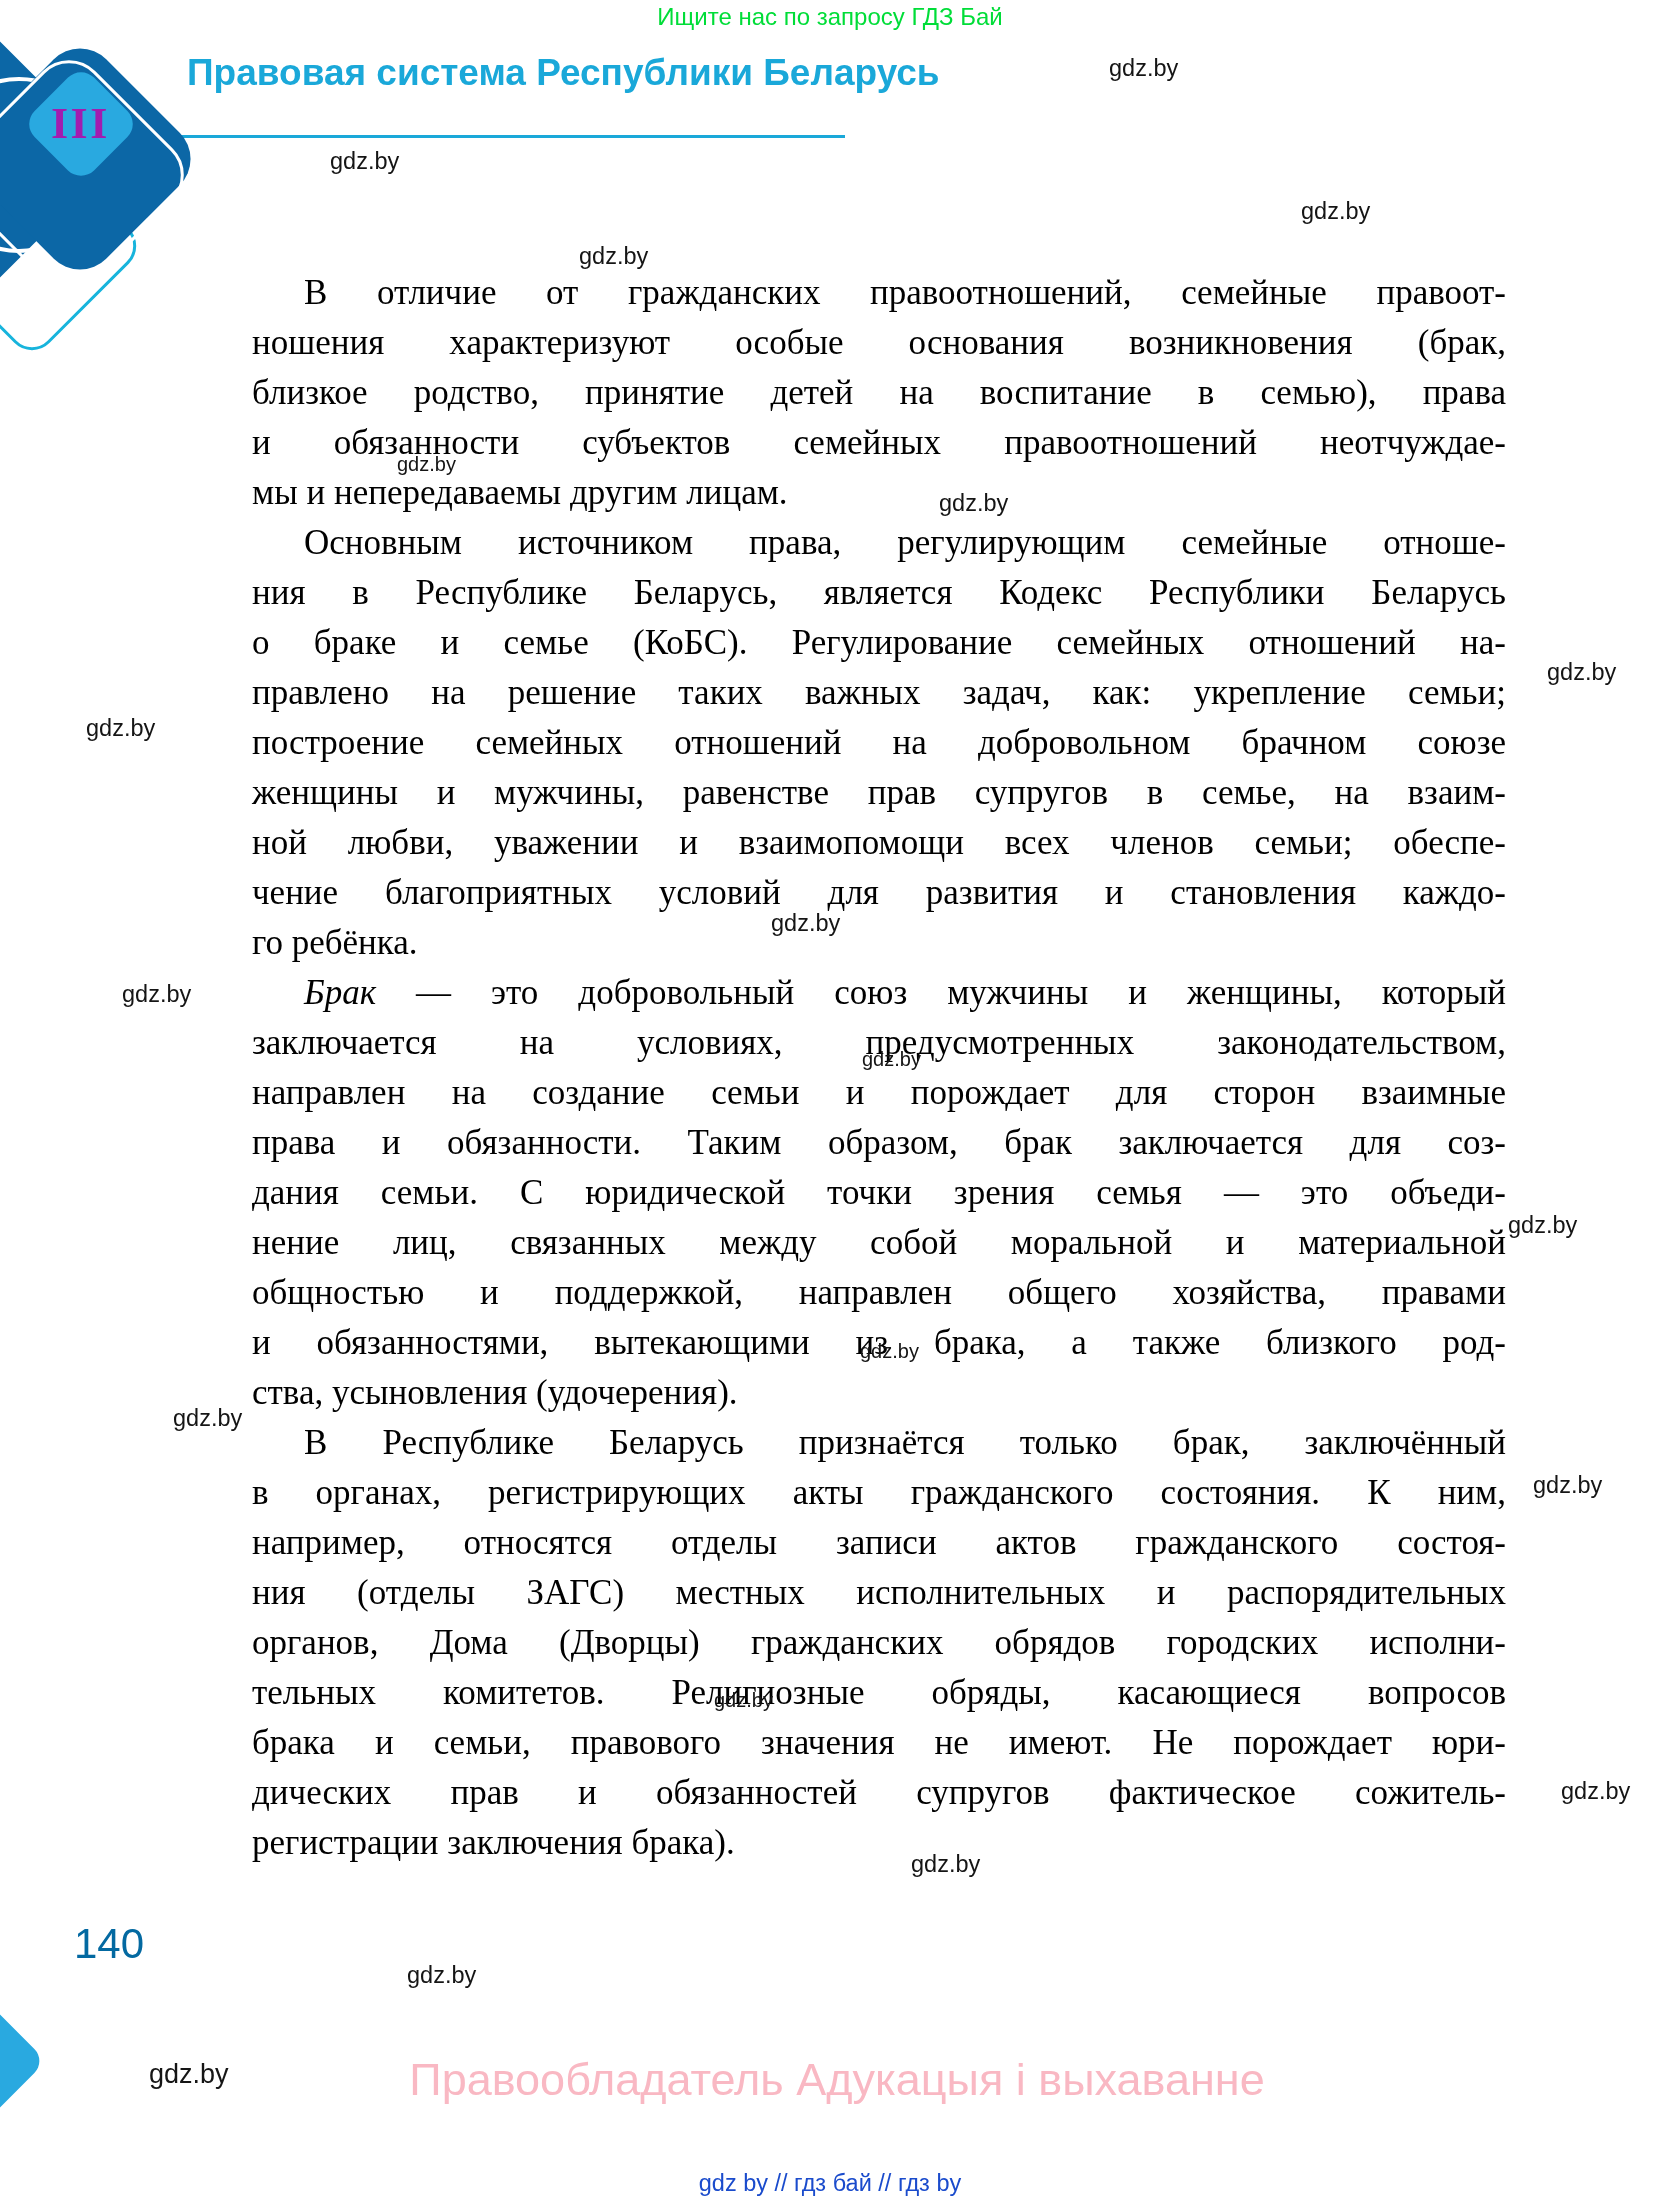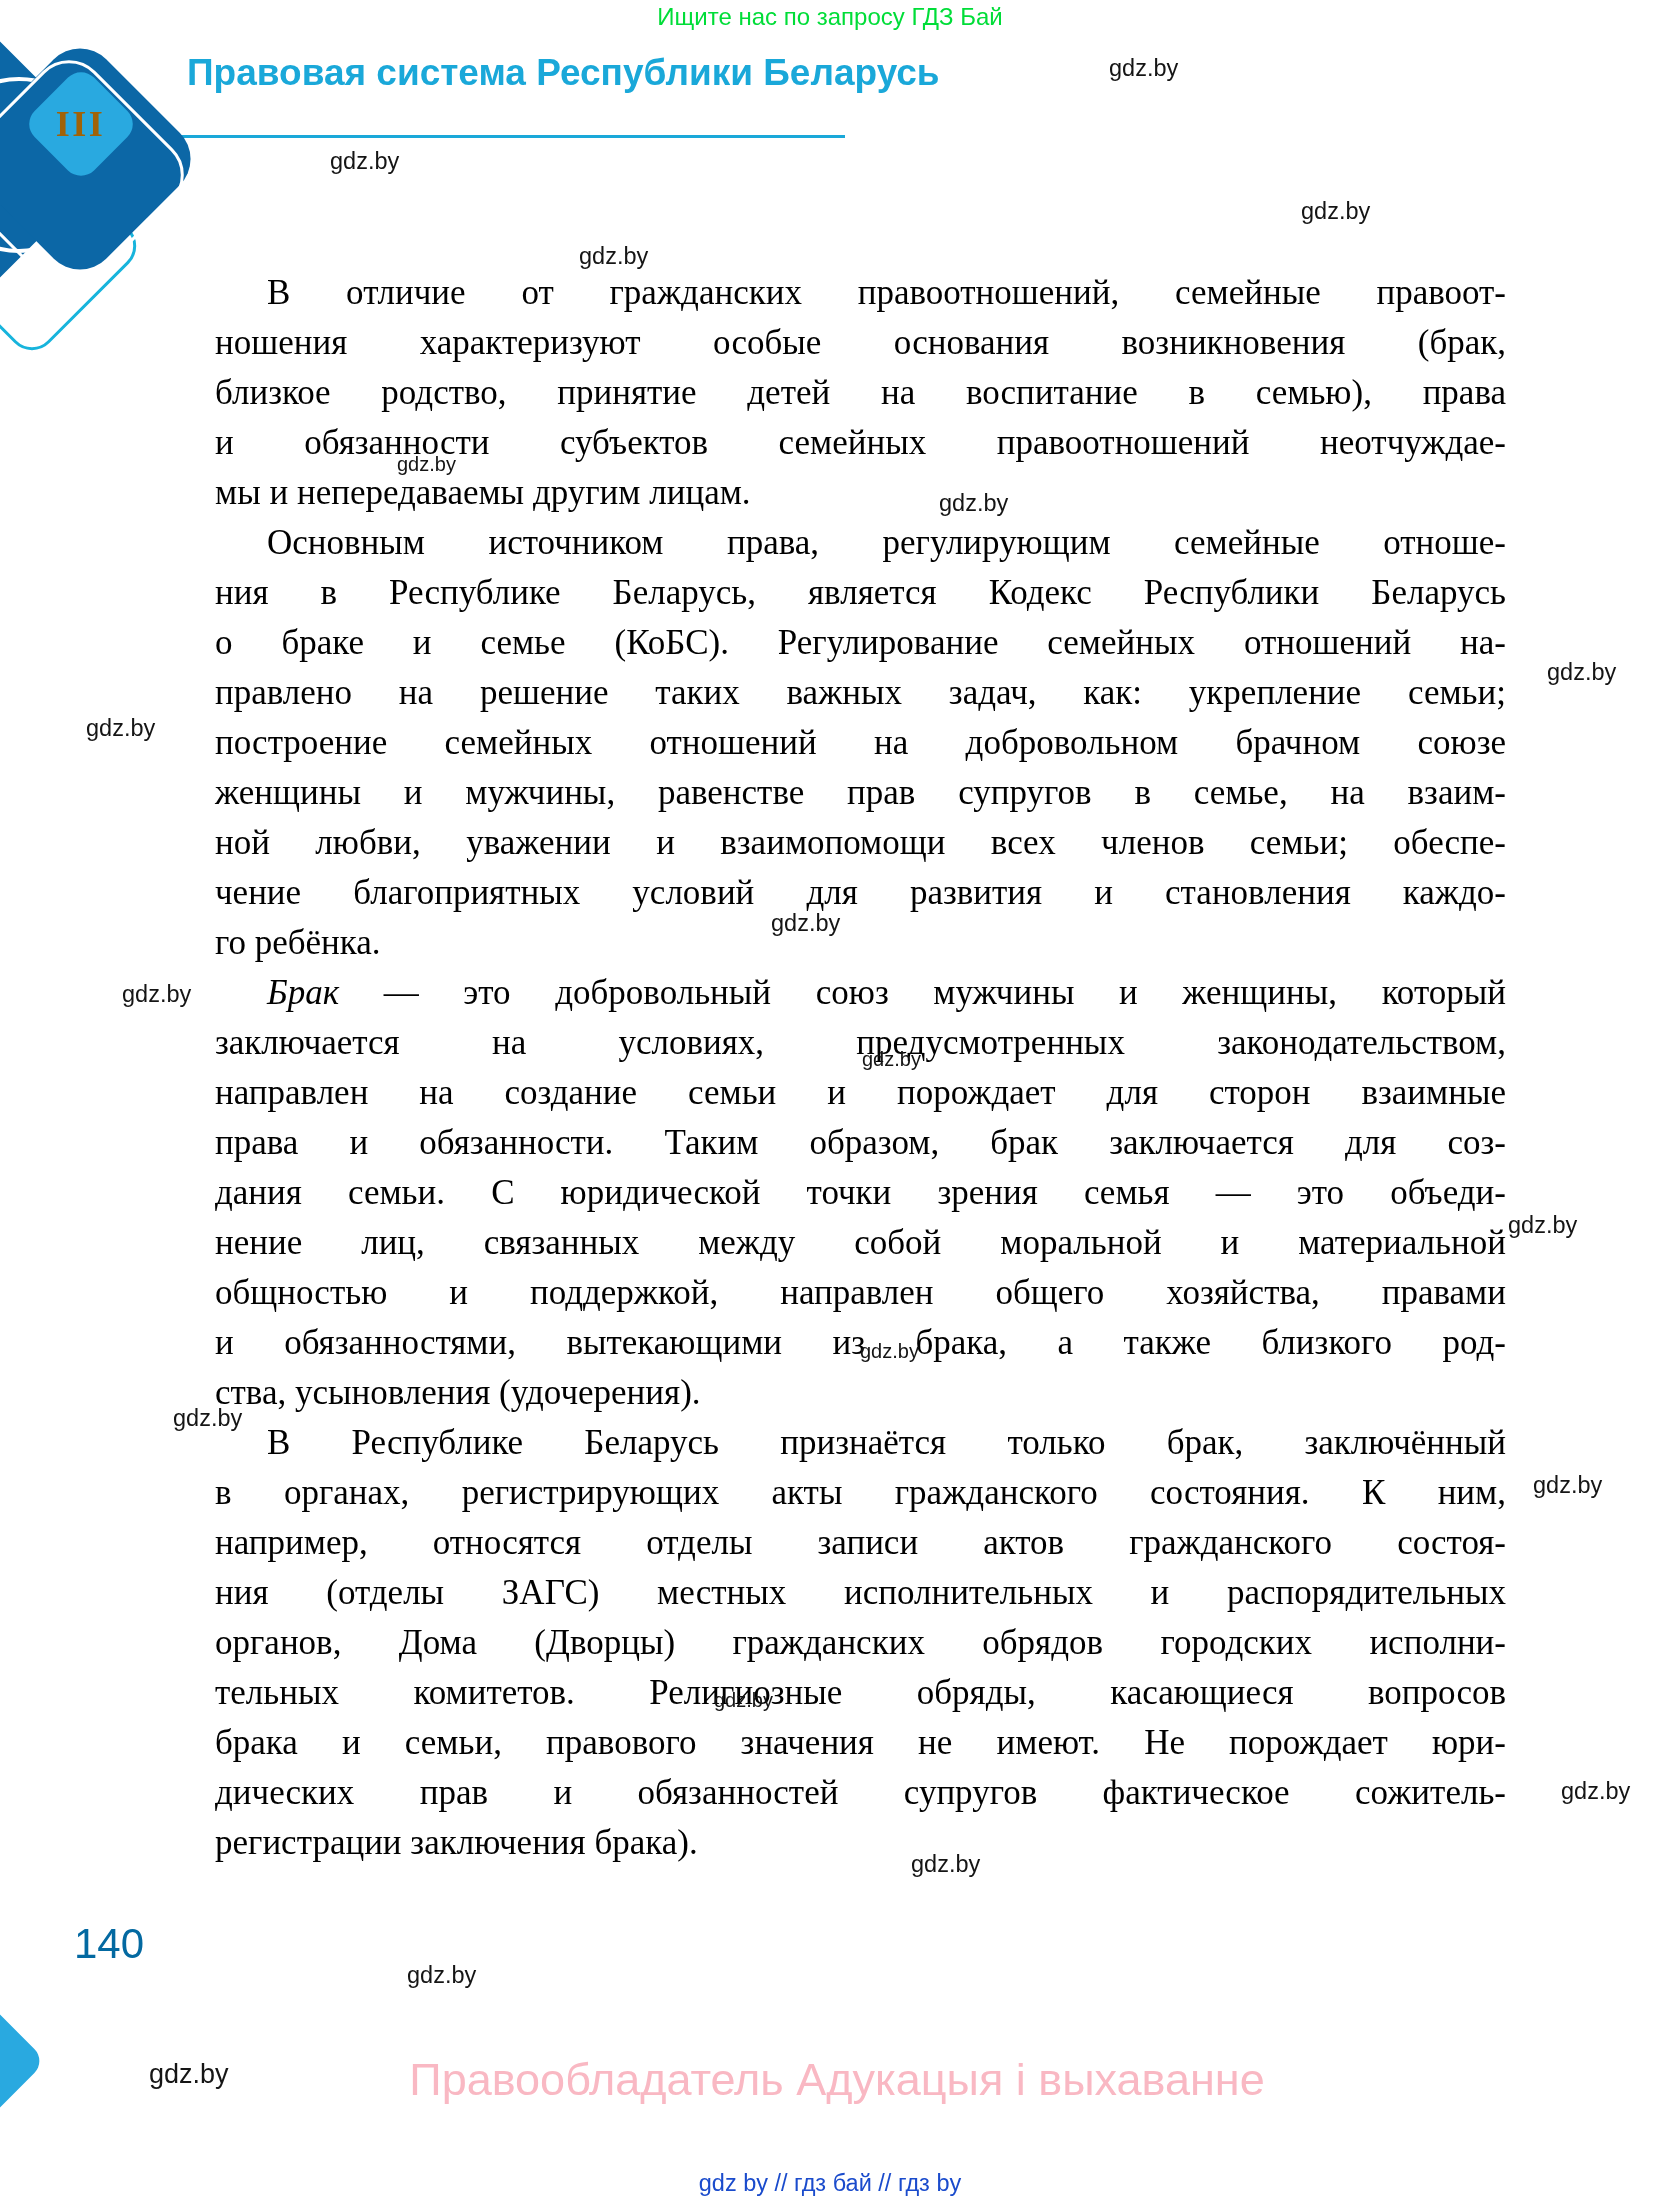--- a/index.html
+++ b/index.html
@@ -42,31 +42,31 @@
   .badge-white-outline{
     left:-23.5px;top:83px;width:178px;height:178px;border-radius:37px;
     border:3.4px solid #fff;z-index:4;
   }
   .badge-inner{
     left:39px;top:82px;width:84px;height:84px;border-radius:18.4px;
     background:var(--badge-light);z-index:5;
   }
   .badge-number{
     position:absolute;left:13.4px;top:94px;width:134px;z-index:6;
-    font-family:"Liberation Serif",serif;font-weight:bold;font-size:36px;
-    line-height:60px;color:#a16207;text-align:center;letter-spacing:2.5px;
+    font-family:"Liberation Serif",serif;font-weight:bold;font-size:44px;
+    line-height:60px;color:#a21caf;text-align:center;letter-spacing:2.5px;
   }
   
   .body-text{
     position:absolute;left:215px;top:268px;width:1291px;
     font-family:"Liberation Serif",serif;font-size:35px;line-height:50px;
     color:#000;
   }
   .body-text .line{
-    height:50px;text-align:justify;text-align-last:justify;
+    height:50px;text-align:justify;text-align-last:justify;margin-left:37px;
   }
   .body-text .line.indent{padding-left:52px;}
   .body-text .line.last{text-align-last:left;}
   .body-text em{font-style:italic;}
   
   .wm{
     position:absolute;color:#151515;white-space:nowrap;
     font-family:"Liberation Sans",sans-serif;
   }
   

